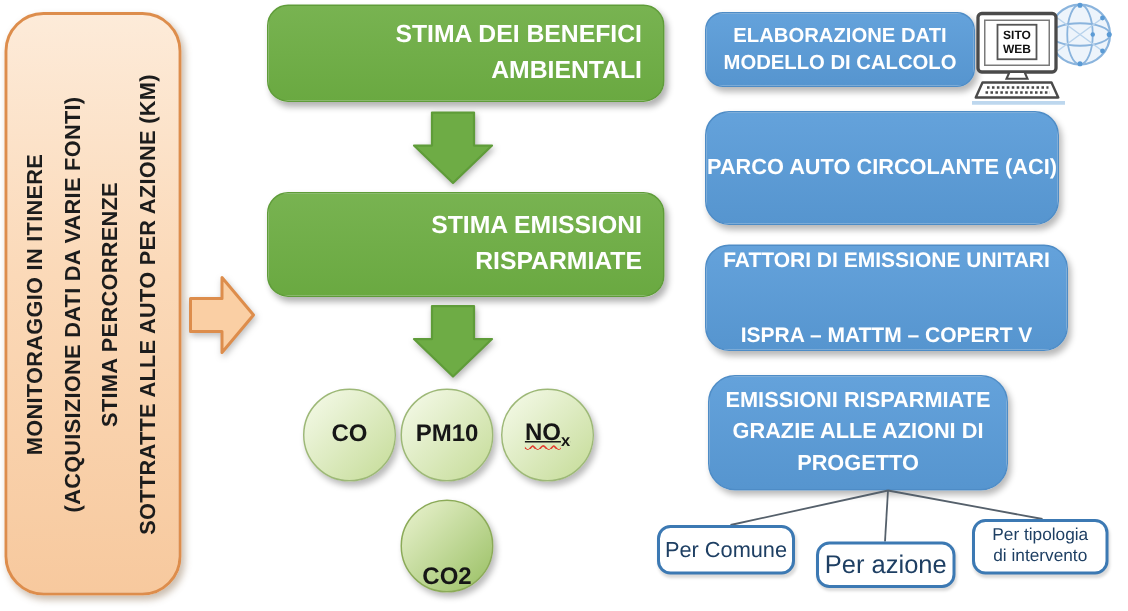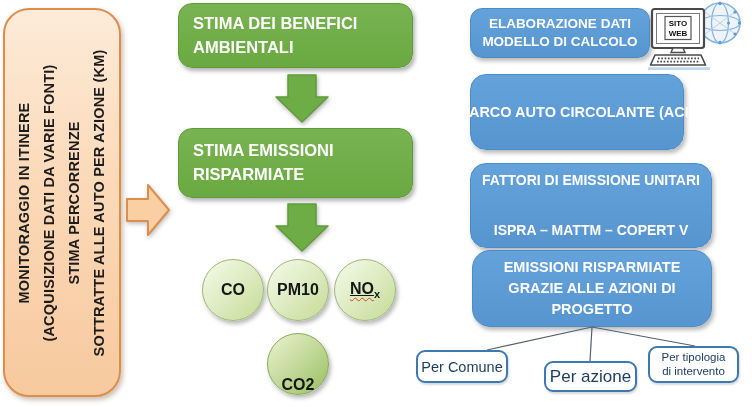--- a/index.html
+++ b/index.html
@@ -15,24 +15,24 @@
   .rot { position:absolute; left:-138px; top:136px; width:390px; height:114px;
     transform:rotate(-90deg);
     display:flex; flex-direction:column; justify-content:center; align-items:center;
     text-align:center; font-size:14.5px; font-weight:600; line-height:25px;
     color:#1c1c1c; letter-spacing:.2px; }
   .km { font-weight:800; }
 
   .oarrow { position:absolute; left:126px; top:179px; filter:drop-shadow(1.5px 2px 2px rgba(0,0,0,.25)); }
 
   
-  .gbox { position:absolute; left:178px; width:235px;
+  .gbox { position:absolute; left:178px; width:265px;
     background:linear-gradient(180deg,#78B351 0%, #6AA941 100%);
     border:1px solid #5F9C39; border-radius:14px; color:#fff;
-    display:flex; align-items:center; justify-content:center; text-align:left;
+    display:flex; align-items:center; justify-content:center; text-align:right;
     font-size:16.5px; font-weight:600; line-height:1.45;
     box-shadow:2px 3px 4px rgba(0,0,0,.3); padding:4px 14px; }
   #gbox1 { top:3px; height:65px; }
   #gbox2 { top:128px; height:70px;padding-left:14px; }
 
   .garrow { position:absolute; left:275px; filter:drop-shadow(1.5px 2px 2px rgba(0,0,0,.3)); }
   #garrow1 { top:74px; }
   #garrow2 { top:203px; }
 
   
@@ -51,33 +51,33 @@
     text-decoration-color:#E23B2E; text-decoration-thickness:1px; text-underline-offset:3px; }
   .subx { font-size:11px; vertical-align:sub; font-weight:700; }
 
   
   .bbox { position:absolute; color:#fff;
     background:linear-gradient(180deg,#64A2DB 0%, #5695CF 100%);
     border:1px solid #4E8CC6;
     display:flex; flex-direction:column; align-items:center; justify-content:center;
     text-align:center; font-weight:600; box-shadow:2px 3px 4px rgba(0,0,0,.28); }
   #bbox-elab      { left:470px; top:8px;   width:180px; height:50px; border-radius:12px; font-size:13.5px; line-height:1.35; }
-  #bbox-parco     { left:470px; top:74px;  width:214px; height:76px; border-radius:16px; font-size:14.5px; white-space:nowrap; }
-  #bbox-fattori   { left:470px; top:163px; width:242px; height:85px; border-radius:16px; font-size:14px;  line-height:1.5;gap:29px; }
-  #bbox-emissioni { left:472px; top:250px; width:240px; height:77px; border-radius:18px; font-size:14.5px; line-height:1.45; }
+  #bbox-parco     { left:470px; top:74px;  width:236px; height:76px; border-radius:16px; font-size:14.5px; white-space:nowrap; }
+  #bbox-fattori   { left:470px; top:163px; width:242px; height:71px; border-radius:16px; font-size:14px;  line-height:1.5;gap:29px; }
+  #bbox-emissioni { left:472px; top:250px; width:200px; height:77px; border-radius:18px; font-size:14.5px; line-height:1.45; }
 
   .pc-icon { position:absolute; left:646px; top:0; }
 
   .fan { position:absolute; left:0; top:0; pointer-events:none; }
 
   
   .subbox { position:absolute; background:#fff; border:2px solid #3C79B3; border-radius:9px;
     color:#1E3F63; display:flex; flex-direction:column; align-items:center; justify-content:center;
     text-align:center; box-shadow:1px 2px 2px rgba(0,0,0,.15); }
-  #sub-comune    { left:416px; top:350px; width:92px; height:33px; font-size:14.5px; }
+  #sub-comune    { left:438px; top:350px; width:92px; height:33px; font-size:14.5px; }
   #sub-azione    { left:544px; top:361px; width:93px; height:31px; font-size:17px; }
   #sub-tipologia { left:648px; top:346px; width:91px; height:37px; font-size:11.5px; line-height:1.2; }
 </style>
 </head>
 <body>
 
 <div class="stage">
 
   <div class="left-box">
     <div class="rot">

